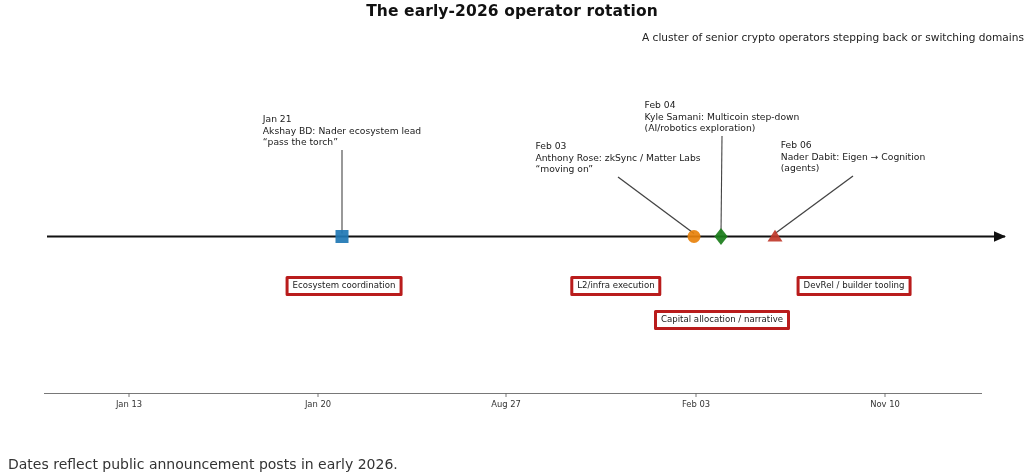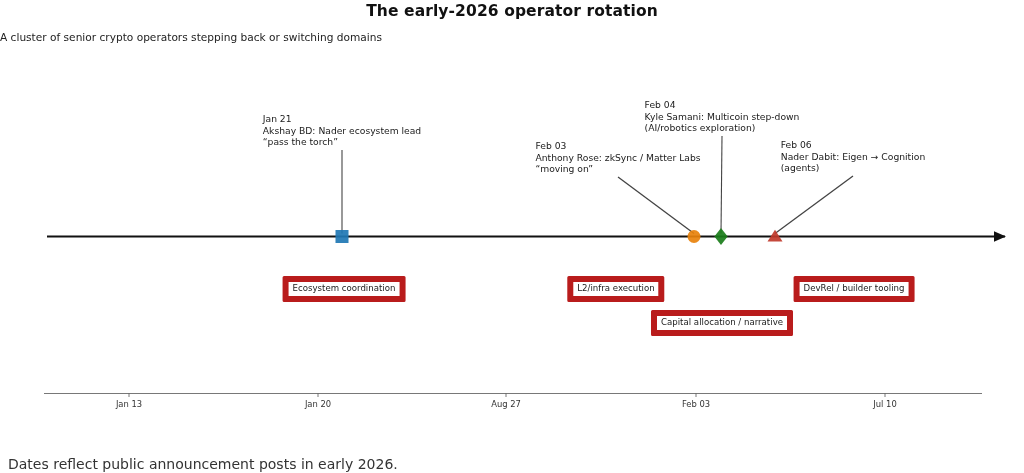--- a/index.html
+++ b/index.html
@@ -28,21 +28,21 @@
     text-align: center;
     font-size: 15.5px;
     font-weight: bold;
     color: #111111;
     letter-spacing: 0.1px;
   }
   .subtitle {
     position: absolute;
     left: 0; top: 31px;
     width: 1024px;
-    text-align: left;
+    text-align: right;
     font-size: 10.6px;
     font-weight: normal;
     color: #222222;
   }
   .footnote {
     position: absolute;
     left: 8px; top: 456px;
     font-size: 14px;
     color: #333333;
   }
@@ -61,21 +61,21 @@
     text-align: left;
     white-space: nowrap;
     transform: translateX(-50%);
   }
   .ann .ln { display: block; }
   .catbox {
     position: absolute;
     font-size: 8.6px;
     color: #1a1a1a;
     background: #ffffff;
-    border: 6px solid #b91c1c;
+    border: 3px solid #b91c1c;
     border-radius: 1.5px;
     padding: 1px 4px 2px 4px;
     white-space: nowrap;
     transform: translateX(-50%);
     line-height: 11px;
   }
   .tick-label {
     position: absolute;
     font-size: 8.4px;
     color: #333333;
@@ -146,17 +146,17 @@
       <div class="catbox" style="left: 344px; top: 276px;">Ecosystem coordination</div>
       <div class="catbox" style="left: 616px; top: 276px;">L2/infra execution</div>
       <div class="catbox" style="left: 722px; top: 310px;">Capital allocation / narrative</div>
       <div class="catbox" style="left: 854px; top: 276px;">DevRel / builder tooling</div>
     </div>
   <div id="ticklabels">
       <div class="tick-label" style="left: 129px; top: 399px;">Jan 13</div>
       <div class="tick-label" style="left: 318px; top: 399px;">Jan 20</div>
       <div class="tick-label" style="left: 506px; top: 399px;">Aug 27</div>
       <div class="tick-label" style="left: 696px; top: 399px;">Feb 03</div>
-      <div class="tick-label" style="left: 885px; top: 399px;">Jul 10</div>
+      <div class="tick-label" style="left: 885px; top: 399px;">Nov 10</div>
     </div>
 
   <div class="footnote">Dates reflect public announcement posts in early 2026.</div>
 </div>
 
 </body></html>

